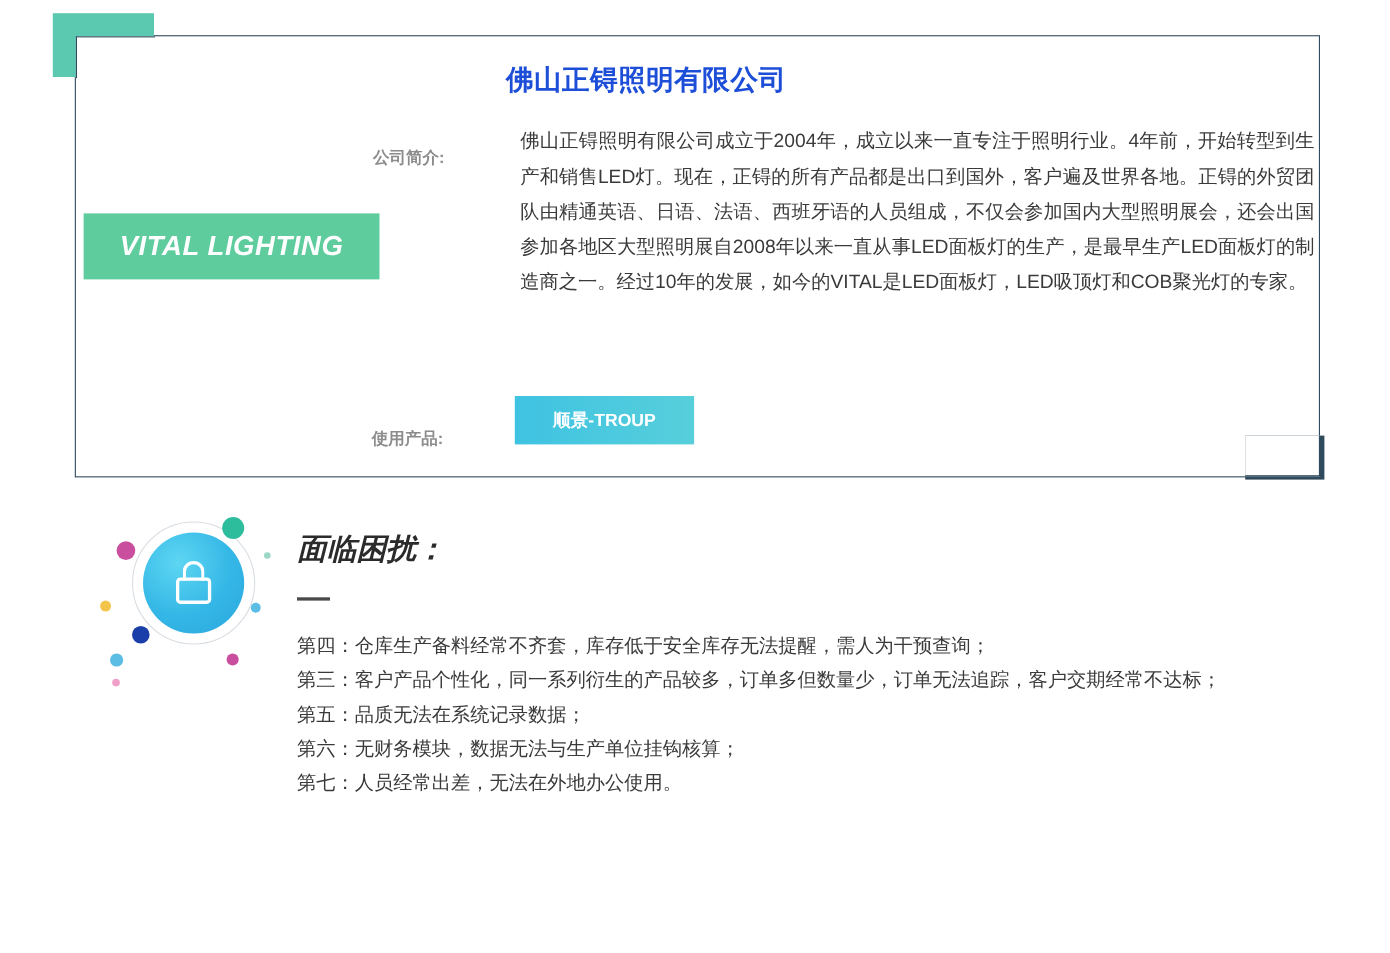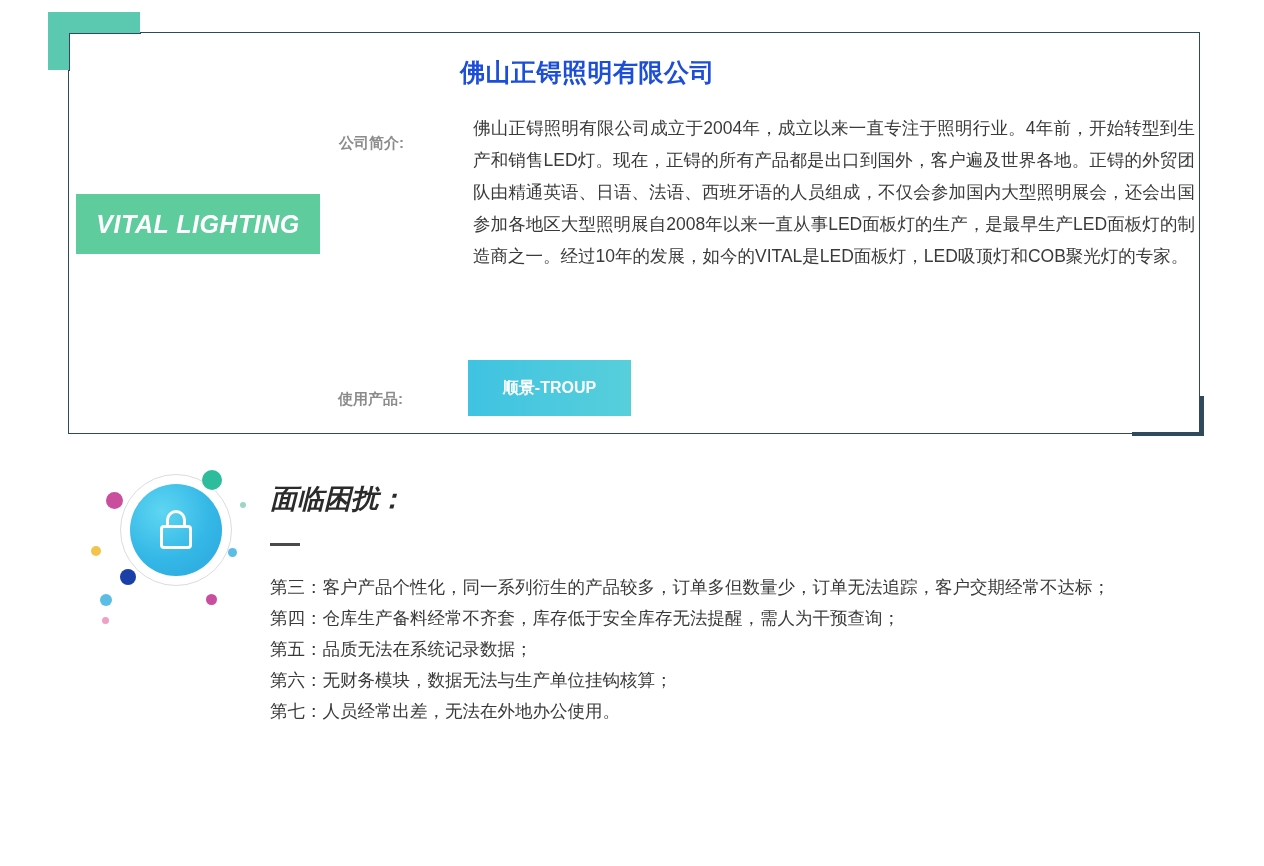--- a/index.html
+++ b/index.html
@@ -63,21 +63,21 @@
     background: #ffffff;
     border-right: 1px solid #2f4a5c;
     border-bottom: 1px solid #2f4a5c;
     box-sizing: border-box;
   }
 
   .logo-box {
     position: absolute;
     left: 76px;
     top: 194px;
-    width: 244px;
+    width: 269px;
     height: 60px;
     background: #5fcc9e;
     display: flex;
     align-items: center;
     justify-content: center;
   }
   .logo-text {
     color: #ffffff;
     font-size: 25px;
     font-weight: bold;
@@ -115,21 +115,21 @@
     color: #3a3a3a;
     text-align: justify;
     margin-left: 13px;
   }
 
   .product-chip {
     position: absolute;
     left: 468px;
     top: 360px;
     width: 163px;
-    height: 56px;
+    height: 44px;
     background: #41c7e0;
     background: linear-gradient(90deg, #3fc3e2 0%, #57cfdb 100%);
     display: flex;
     align-items: center;
     justify-content: center;
     color: #ffffff;
     font-size: 16px;
     font-weight: bold;
   }
 
@@ -267,18 +267,18 @@
   <div class="dot d6"></div>
   <div class="dot d7"></div>
   <div class="dot d8"></div>
   <div class="dot d9"></div>
 </div>
 
 <div class="section-title">面临困扰：</div>
 <div class="title-rule"></div>
 
 <div class="problem-list">
+  <span class="problem-item">第四：仓库生产备料经常不齐套，库存低于安全库存无法提醒，需人为干预查询；</span>
   <span class="problem-item">第三：客户产品个性化，同一系列衍生的产品较多，订单多但数量少，订单无法追踪，客户交期经常不达标；</span>
-  <span class="problem-item">第四：仓库生产备料经常不齐套，库存低于安全库存无法提醒，需人为干预查询；</span>
   <span class="problem-item">第五：品质无法在系统记录数据；</span>
   <span class="problem-item">第六：无财务模块，数据无法与生产单位挂钩核算；</span>
   <span class="problem-item">第七：人员经常出差，无法在外地办公使用。</span>
 </div>
 
 </body></html>

